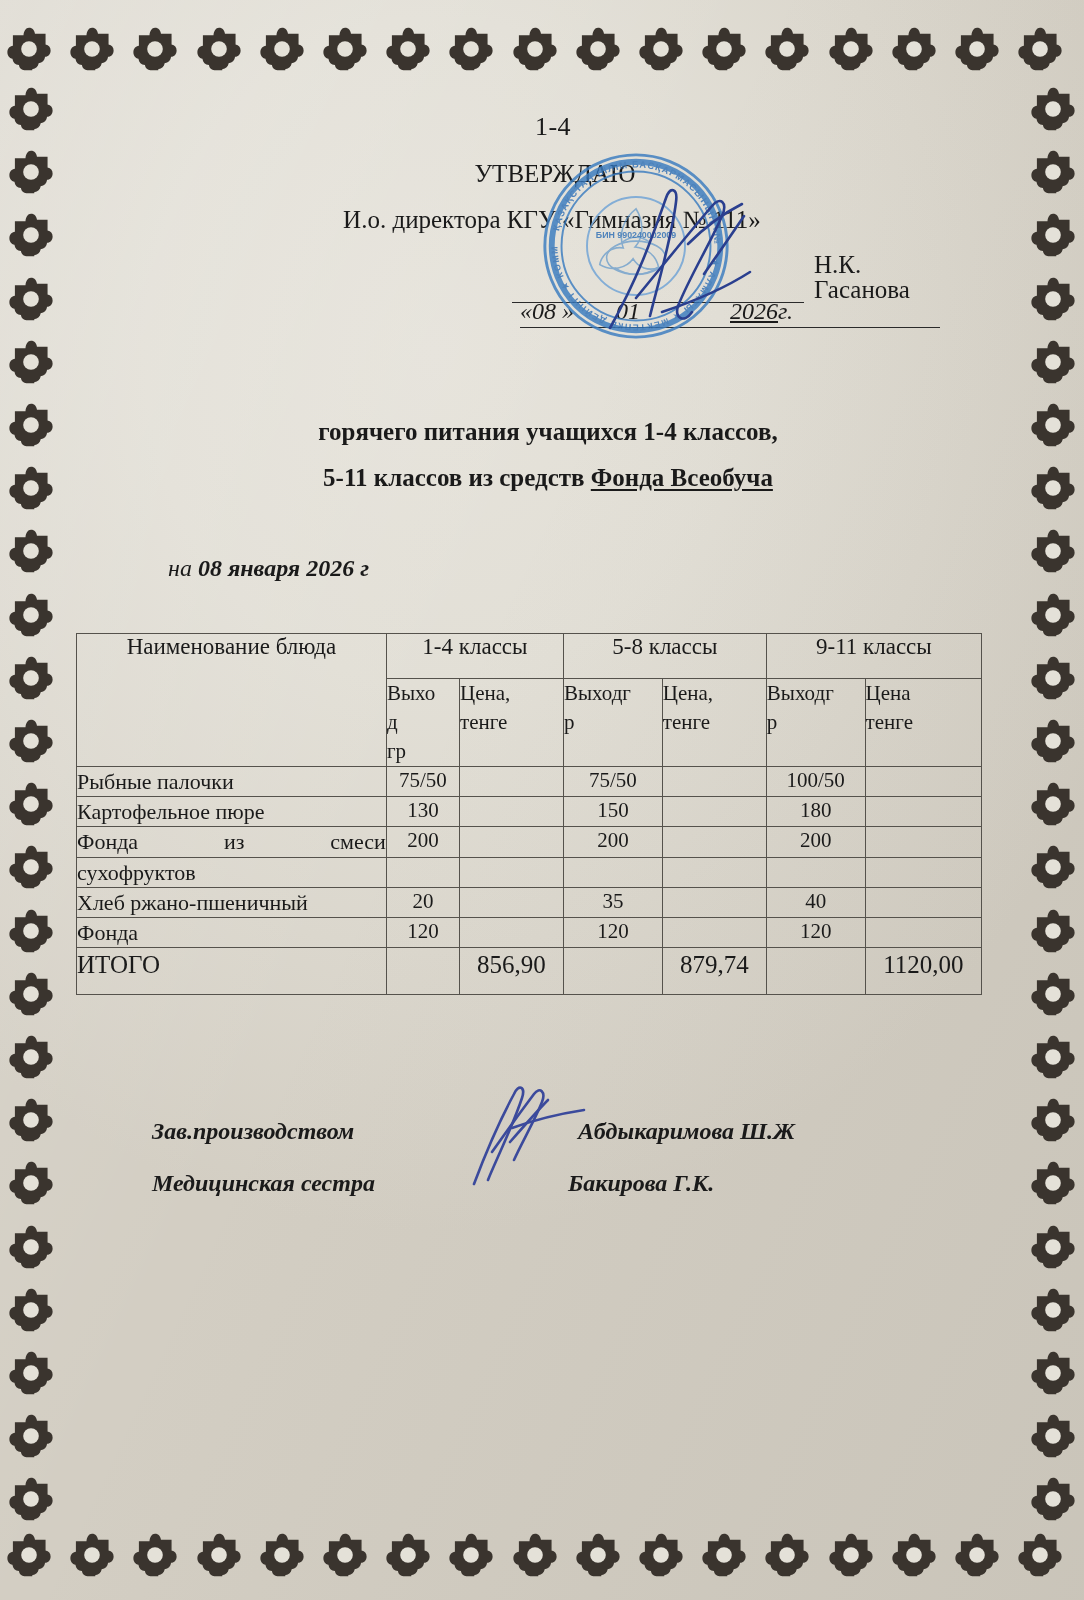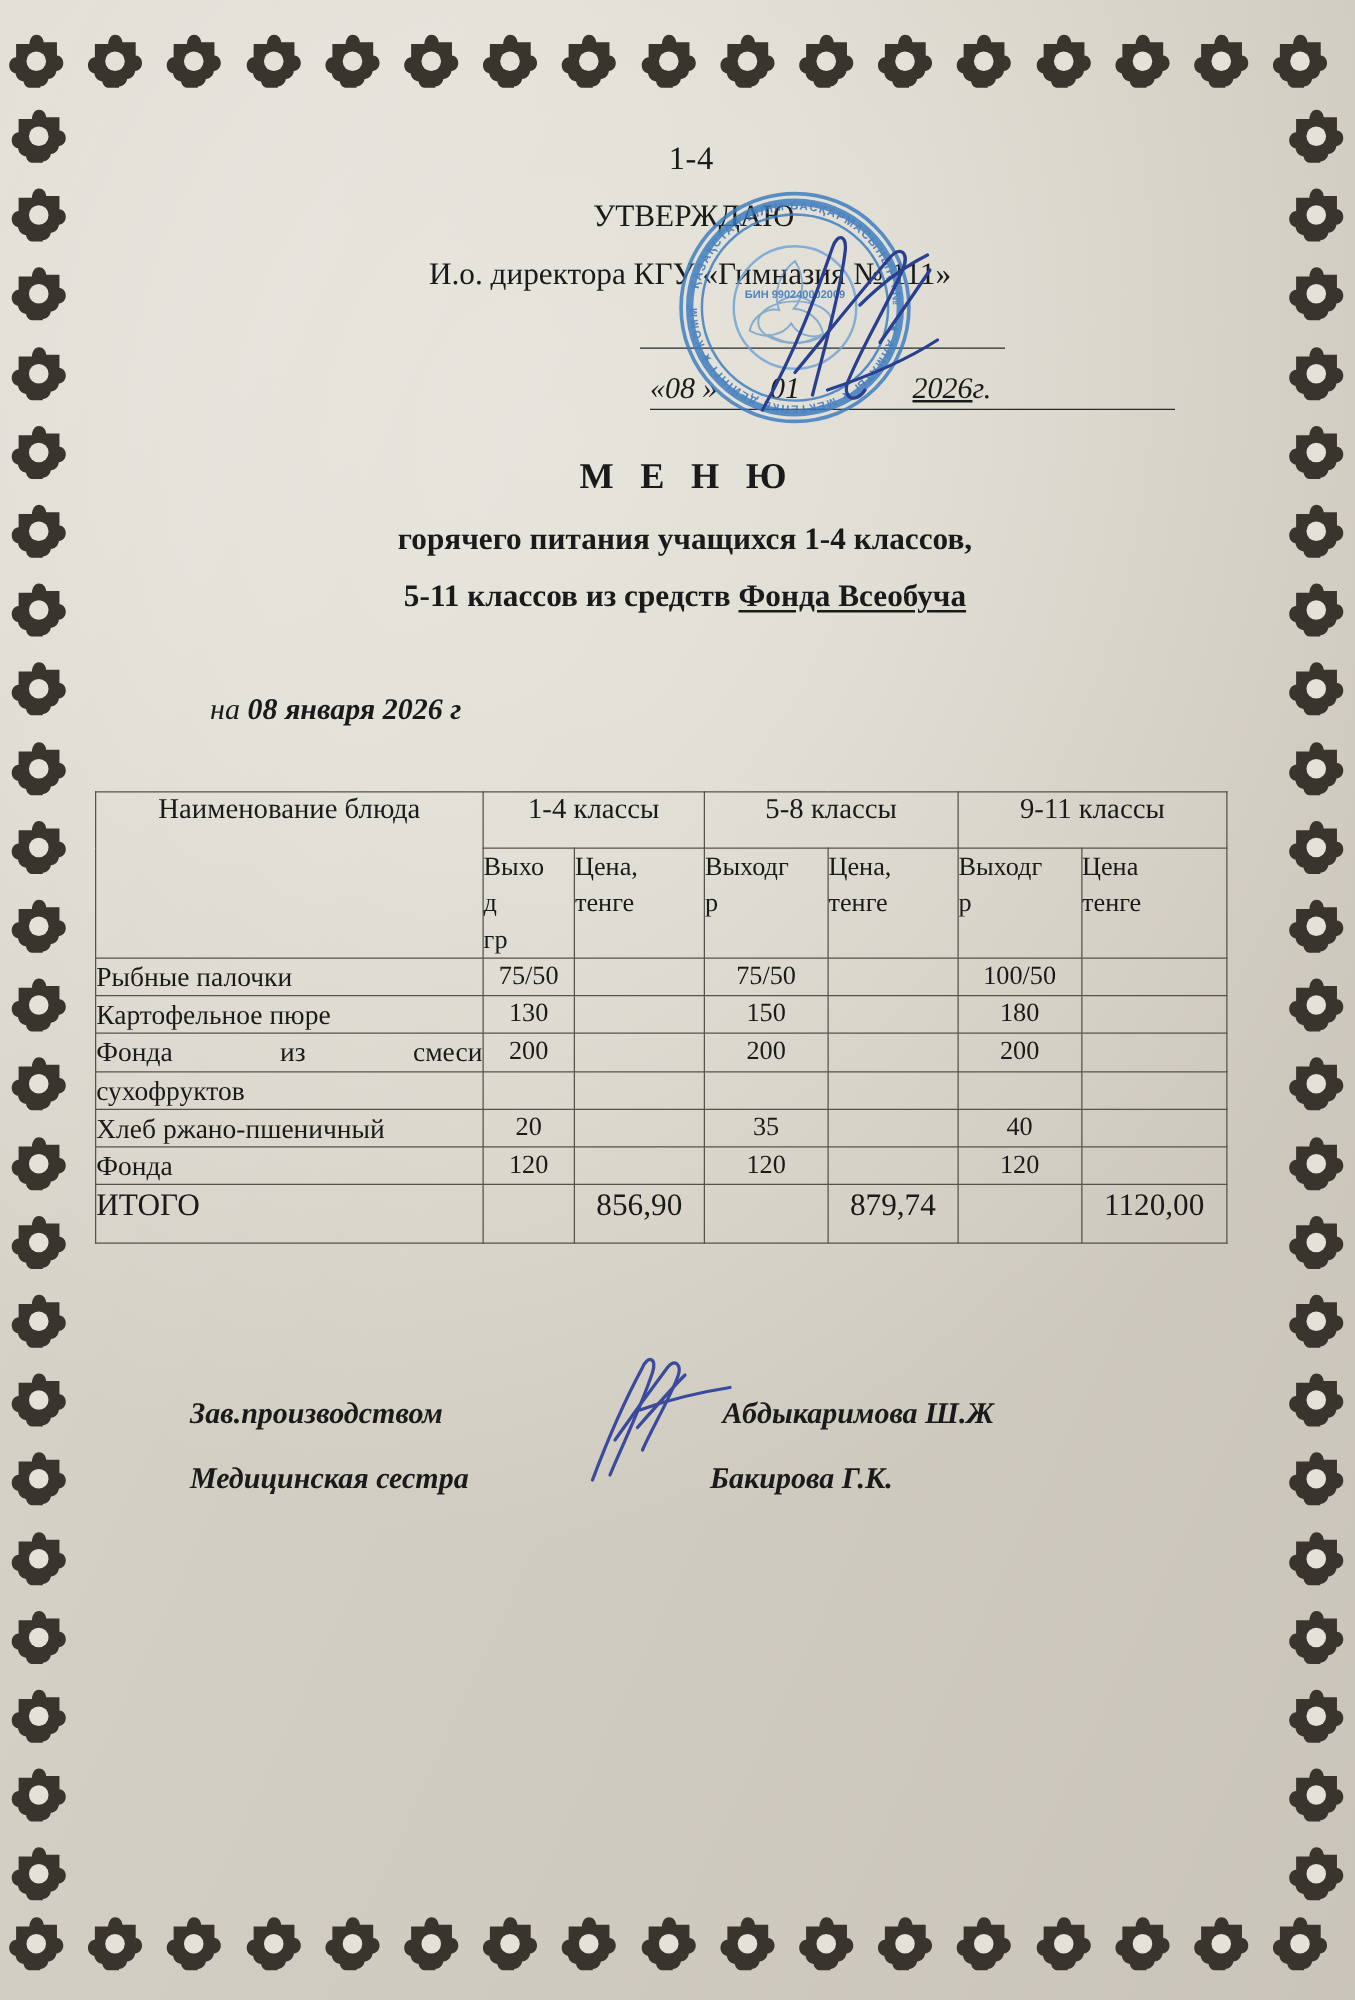--- a/index.html
+++ b/index.html
@@ -792,27 +792,27 @@
 </svg>
 
 <div id="content">
 
   <div class="tline lbl-14">1-4</div>
   <div class="tline utv">УТВЕРЖДАЮ</div>
   <div class="tline dir">И.о. директора КГУ «Гимназия № 111»</div>
 
   <div class="name-line">
     <div class="rule"></div>
+    <div class="nm">Н.К. Гасанова</div>
   </div>
 
   <div class="dateline">
     <span class="d-q">«08 »</span><span class="d-m">01</span><span class="d-y">2026</span><span class="d-g">г.</span>
   </div>
 
-  <div class="tline menu-word">М Е Н Ю</div>
   <div class="tline sub1">горячего питания учащихся 1-4 классов,</div>
   <div class="tline sub2"><span>5-11 классов из средств </span><u>Фонда Всеобуча</u></div>
 
   <div class="tline ondate"><span class="pre">на </span><span>08 января 2026 г</span></div>
 
   <table id="tbl">
     <thead>
       <tr>
         <th class="dishhdr" rowspan="2" style="width: 300px;">Наименование блюда</th>
         <th class="grp" colspan="2">1-4 классы</th>

